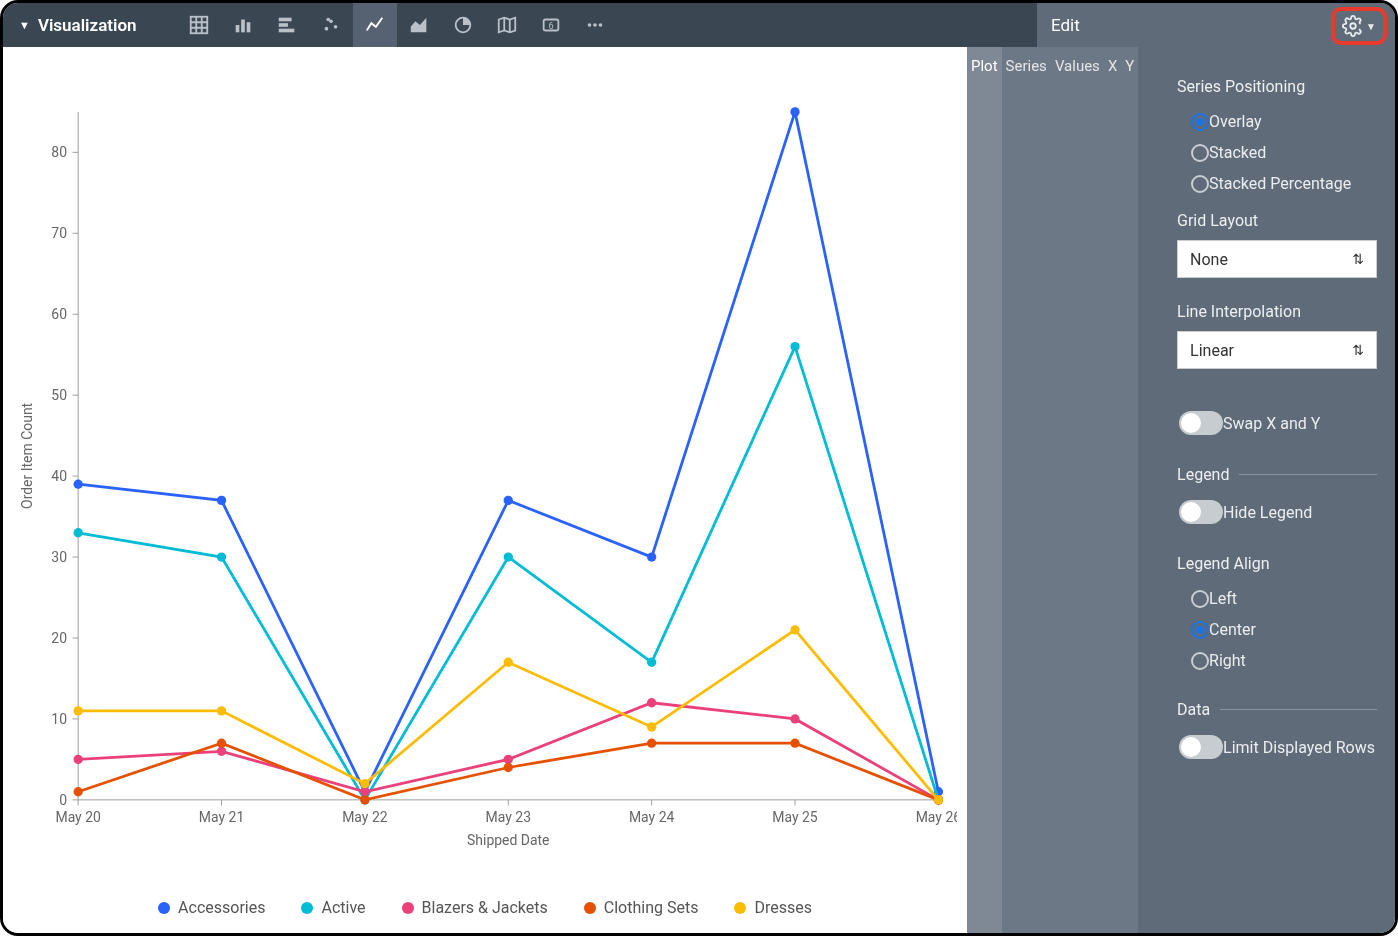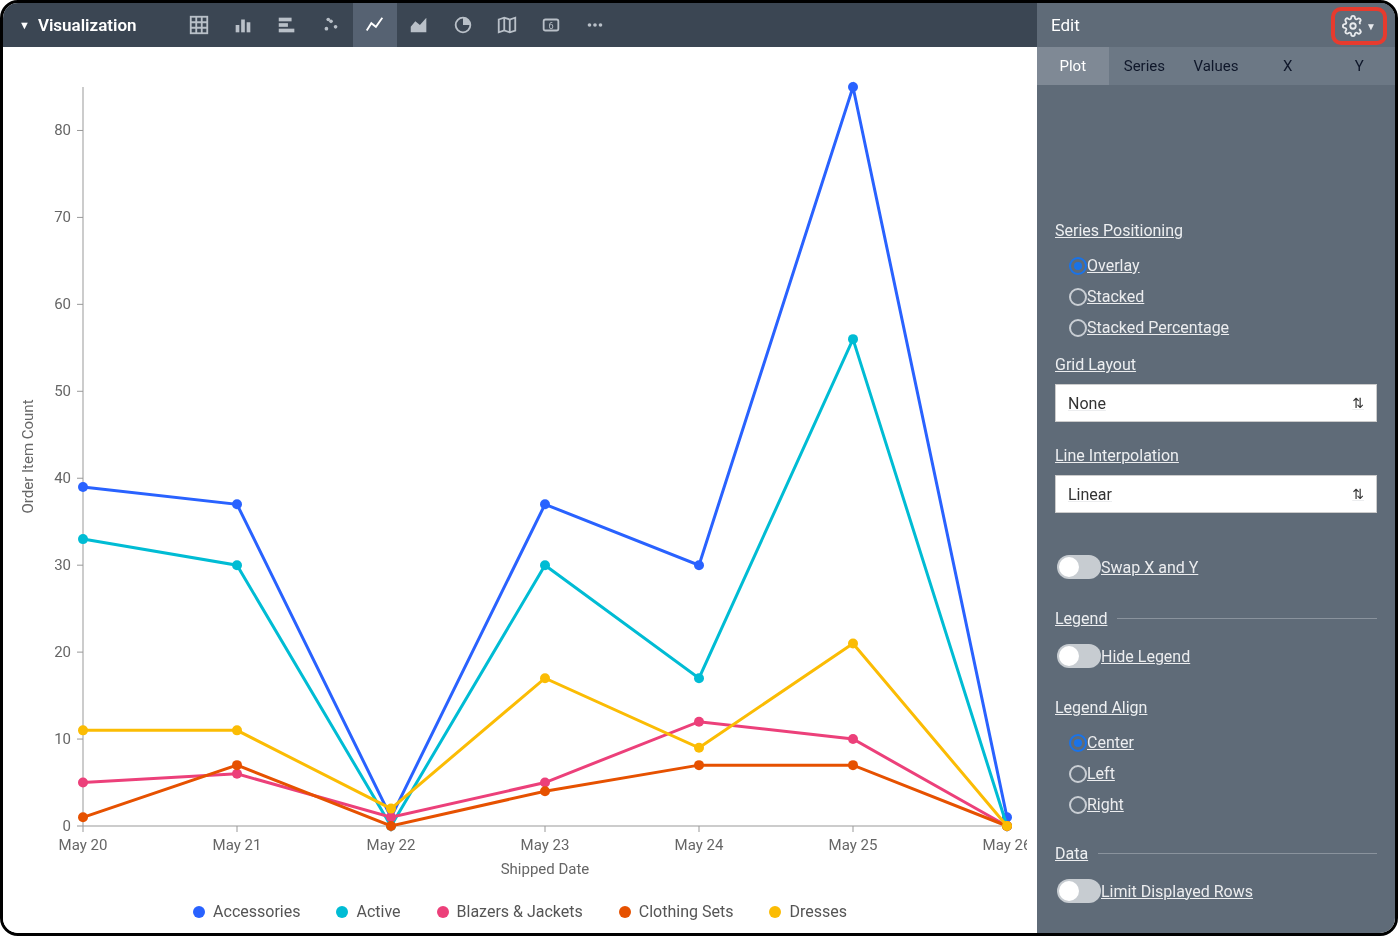--- a/index.html
+++ b/index.html
@@ -94,43 +94,43 @@
   gap: 36px;
   padding: 14px 0 6px 0;
   font-size: 16px;
   color: #555;
 }
 .legend-item { display: flex; align-items: center; gap: 8px; }
 .legend-dot { width: 12px; height: 12px; border-radius: 50%; }
 
 
 .side-panel {
-  width: 358px;
+  width: 428px;
   background: #5f6b78;
   color: #ecedef;
   display: flex;
-  flex-direction: column;
+  flex-direction: row;
   overflow-y: auto;
   justify-content: space-between;
 }
 .tabbar {
   display: flex;
   background: #6c7885;
 }
 .tabbar .tab {
   flex: 1;
   text-align: center;
   padding: 10px 4px;
   font-size: 15px;
   cursor: pointer;
-  color: #0f172a;
+  color: #e5e5e5;
 }
 .tabbar .tab.active { background: #7f8995; color: #fff; }
 
-.panel-content { padding: 18px 18px 24px 18px; text-decoration: underline; }
+.panel-content { padding: 18px 18px 24px 18px; }
 .section-title {
   font-size: 16px;
   margin: 12px 0 10px 0;
   color: #edeff1;
   display: flex;
   align-items: center;
   gap: 10px;
 }
 .section-title.rule::after {
   content: "";
@@ -444,26 +444,26 @@
         <div class="section-title rule">Legend</div>
         <div class="toggle-row">
           <span class="toggle" id="tg-hidelegend"></span>
           <span>Hide Legend</span>
         </div>
 
         <div class="spacer"></div>
         <div class="section-title">Legend Align</div>
         <div id="legend-align-group">
             <div class="radio-row">
+              <span class="radio"></span>
+              <span>Left</span>
+            </div>
+            <div class="radio-row">
               <span class="radio selected"></span>
               <span>Center</span>
-            </div>
-            <div class="radio-row">
-              <span class="radio"></span>
-              <span>Left</span>
             </div>
             <div class="radio-row">
               <span class="radio"></span>
               <span>Right</span>
             </div>
           </div>
 
         <div class="spacer"></div>
         <div class="section-title rule">Data</div>
         <div class="toggle-row">

